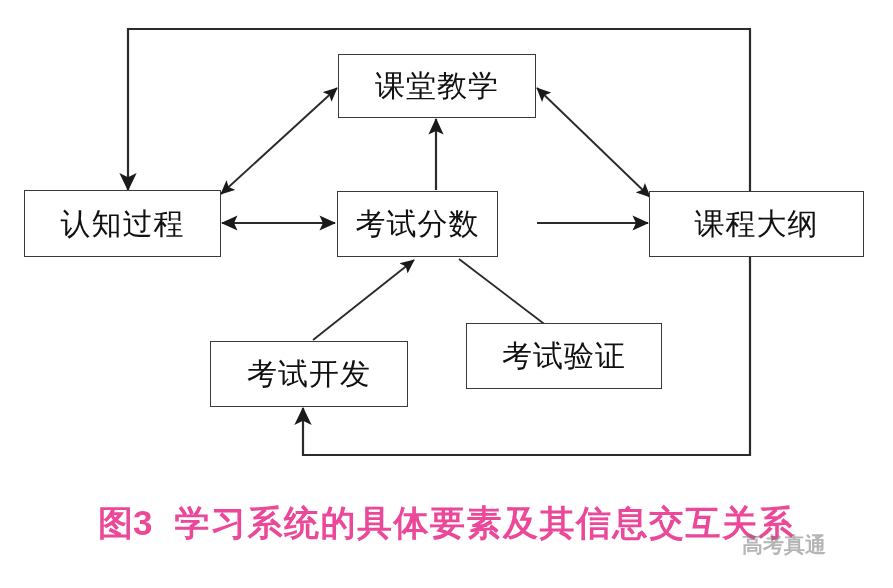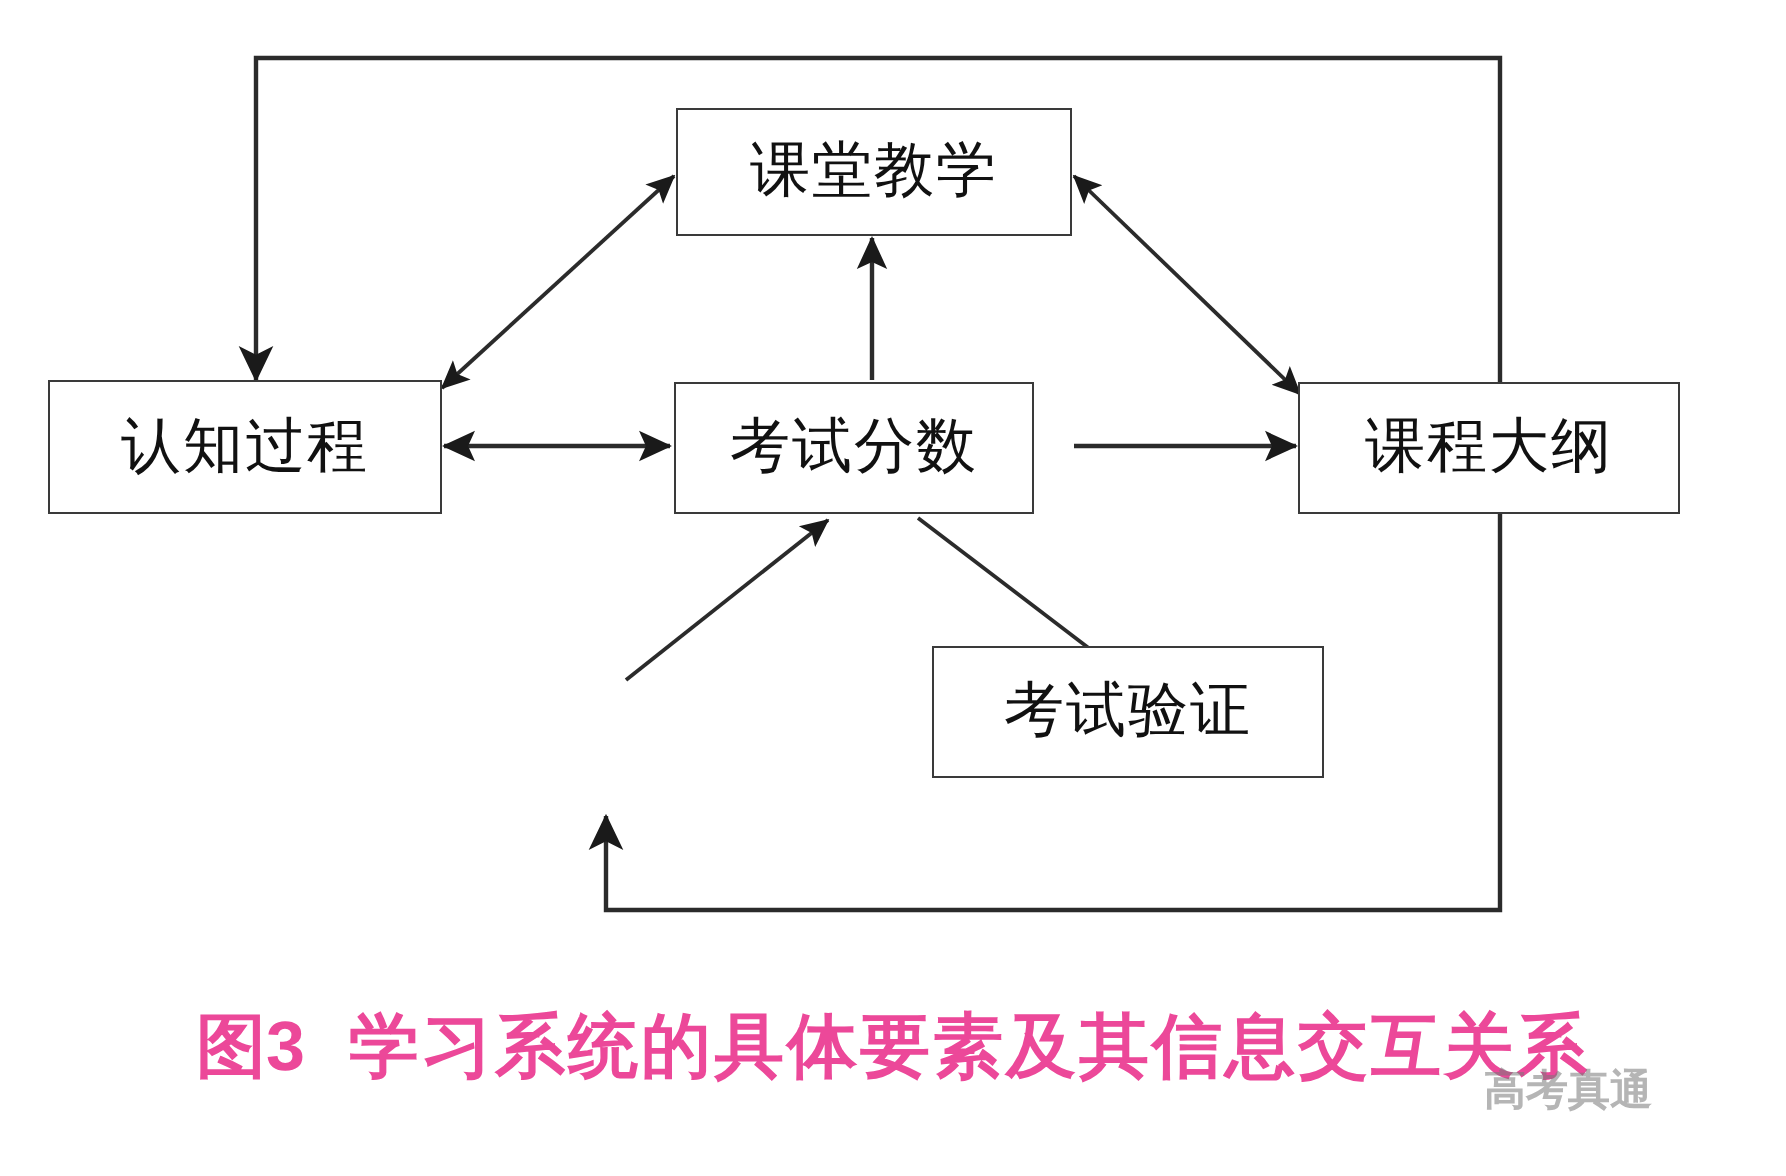--- a/index.html
+++ b/index.html
@@ -117,28 +117,31 @@
   </svg>
 
   <div class="node-box" style="left:24px; top:190px; width:197px; height:67px;">
     <span class="node-label">认知过程</span>
   </div>
 
   <div class="node-box" style="left:338px; top:54px; width:198px; height:64px;">
     <span class="node-label">课堂教学</span>
   </div>
 
-  <div class="node-box" style="left:337px; top:191px; width:180px; height:66px;">
+  <div class="node-box" style="left:337px; top:191px; width:161px; height:66px;">
     <span class="node-label">考试分数</span>
   </div>
 
-  <div class="node-box" style="left:649px; top:191px; width:191px; height:66px;">
+  <div class="node-box" style="left:649px; top:191px; width:215px; height:66px;">
     <span class="node-label">课程大纲</span>
   </div>
 
+  <div class="node-box" style="left:210px; top:341px; width:198px; height:66px;">
+    <span class="node-label">考试开发</span>
+  </div>
 
   <div class="node-box" style="left:466px; top:323px; width:196px; height:66px;">
     <span class="node-label">考试验证</span>
   </div>
 
   <div id="caption">
     <span class="caption-text">
       <span class="caption-num">图3</span><span class="caption-gap"></span><span>学习系统的具体要素及其信息交互关系</span>
     </span>
   </div>

